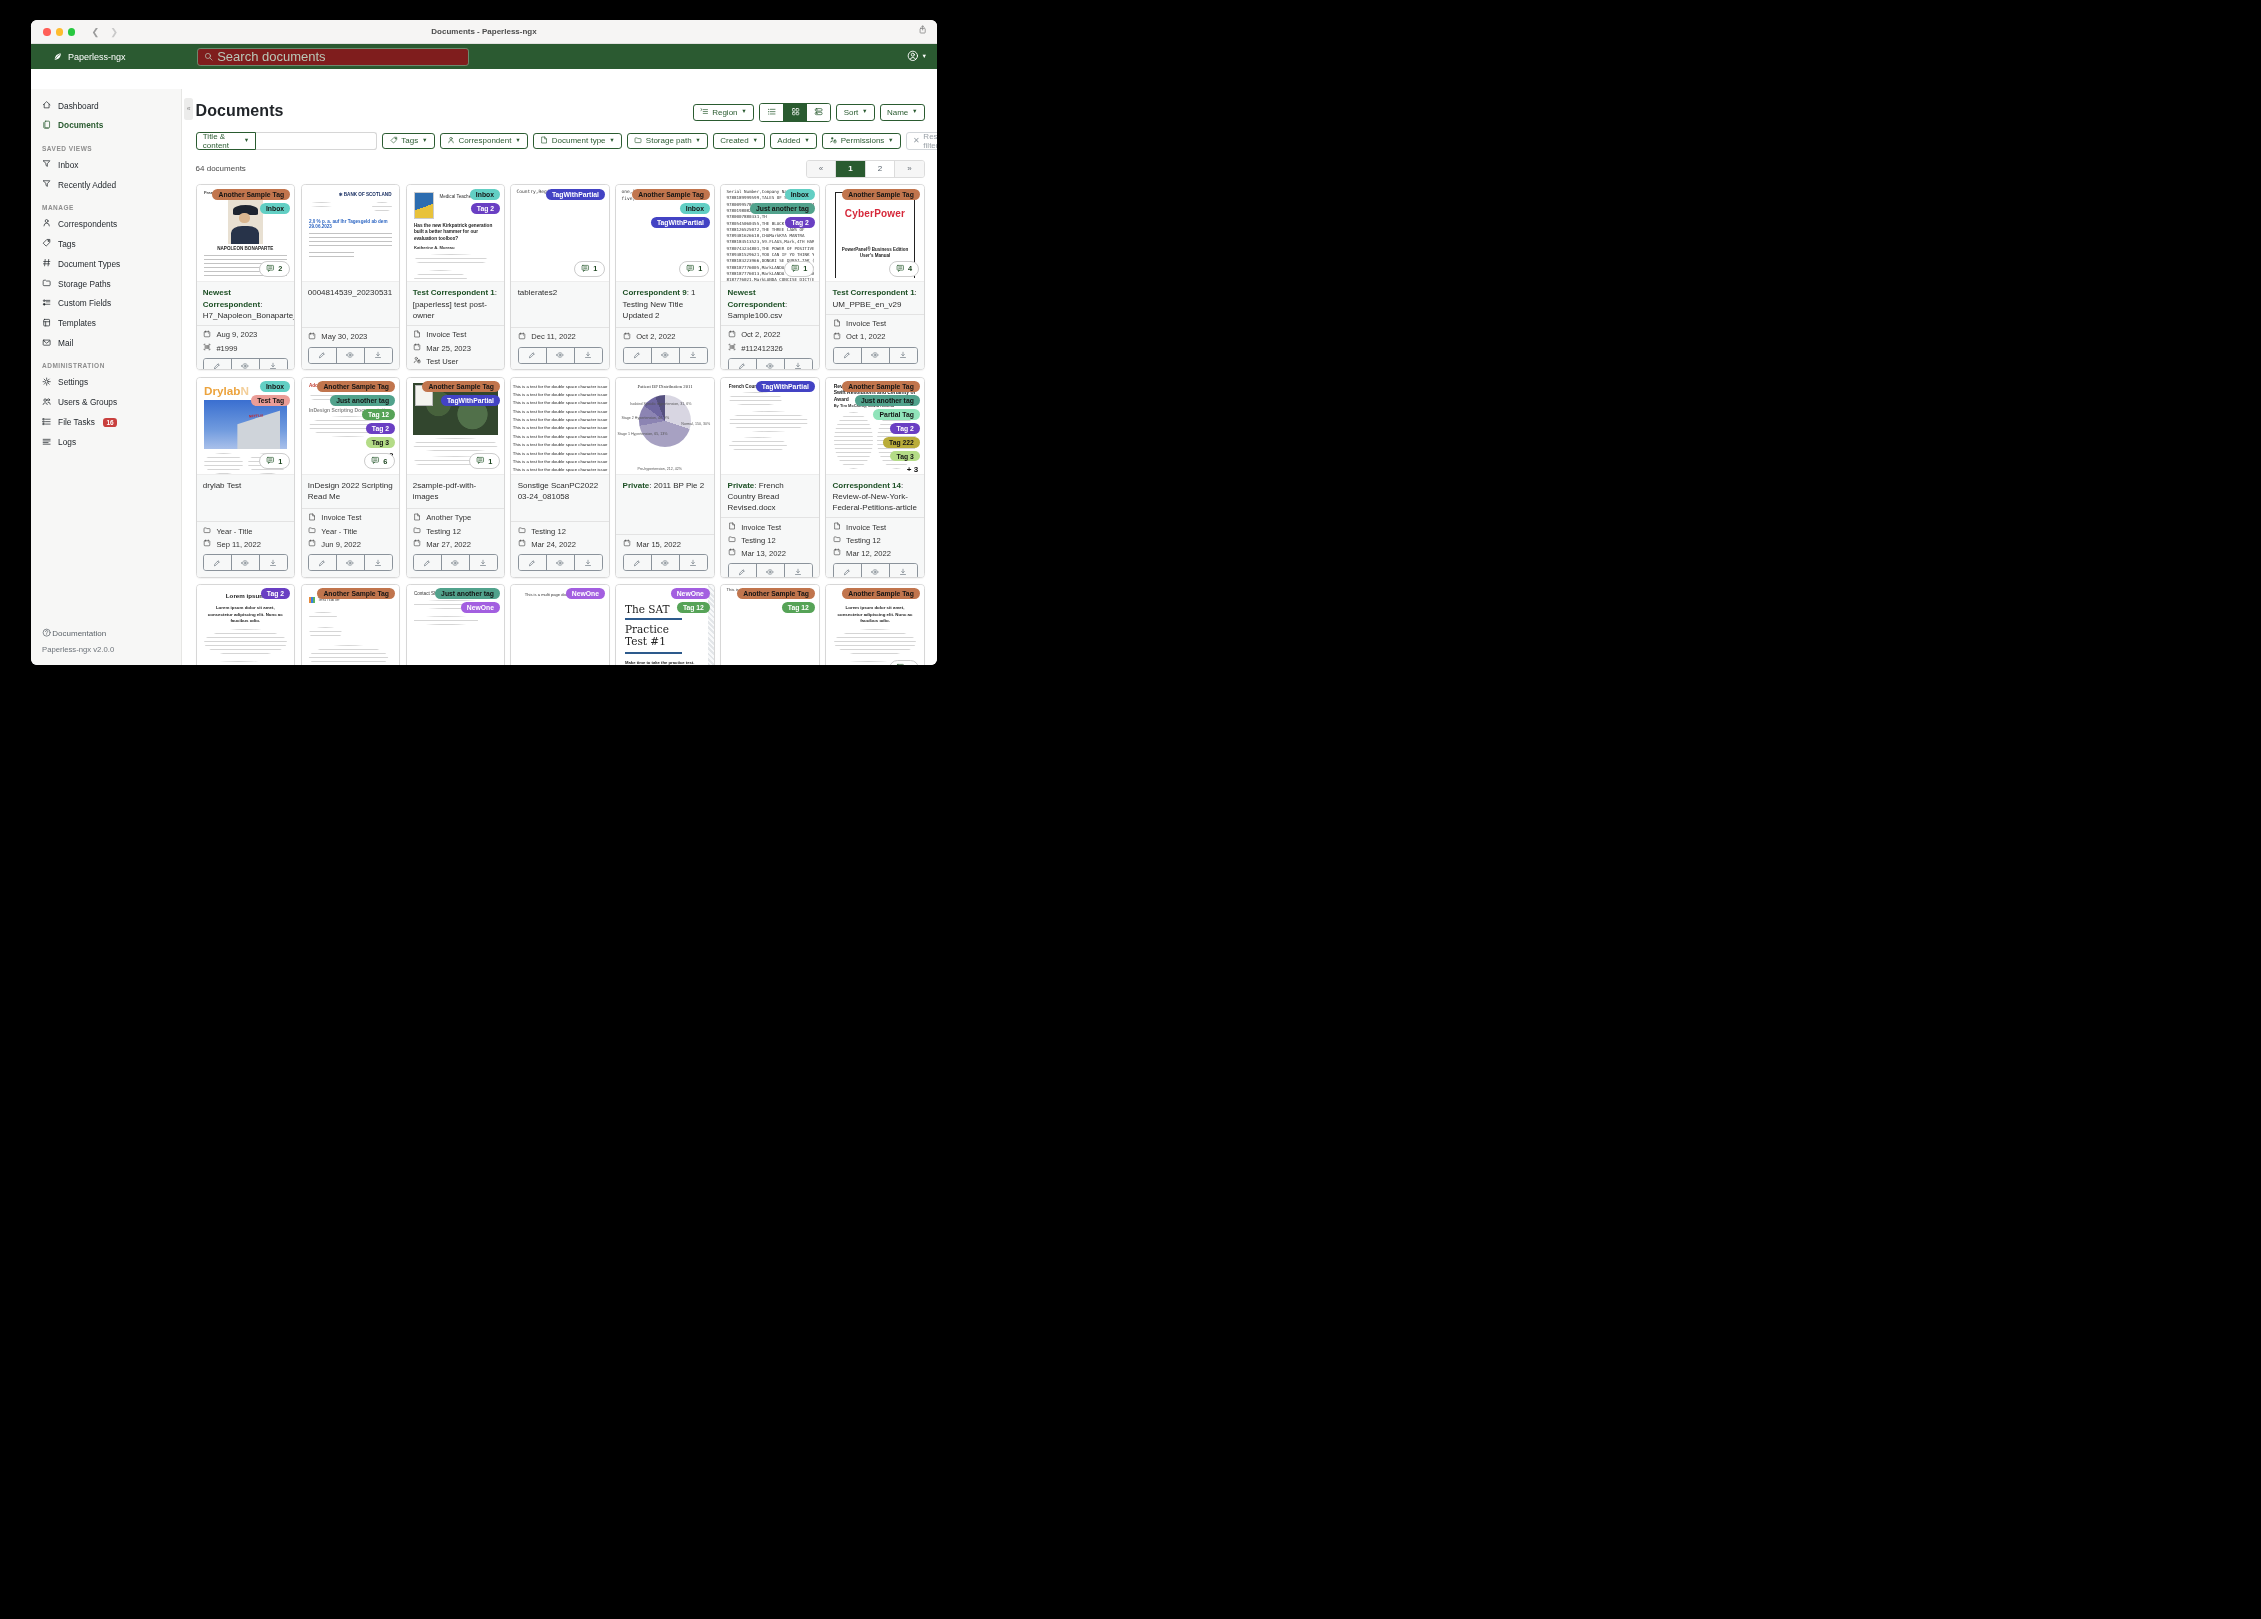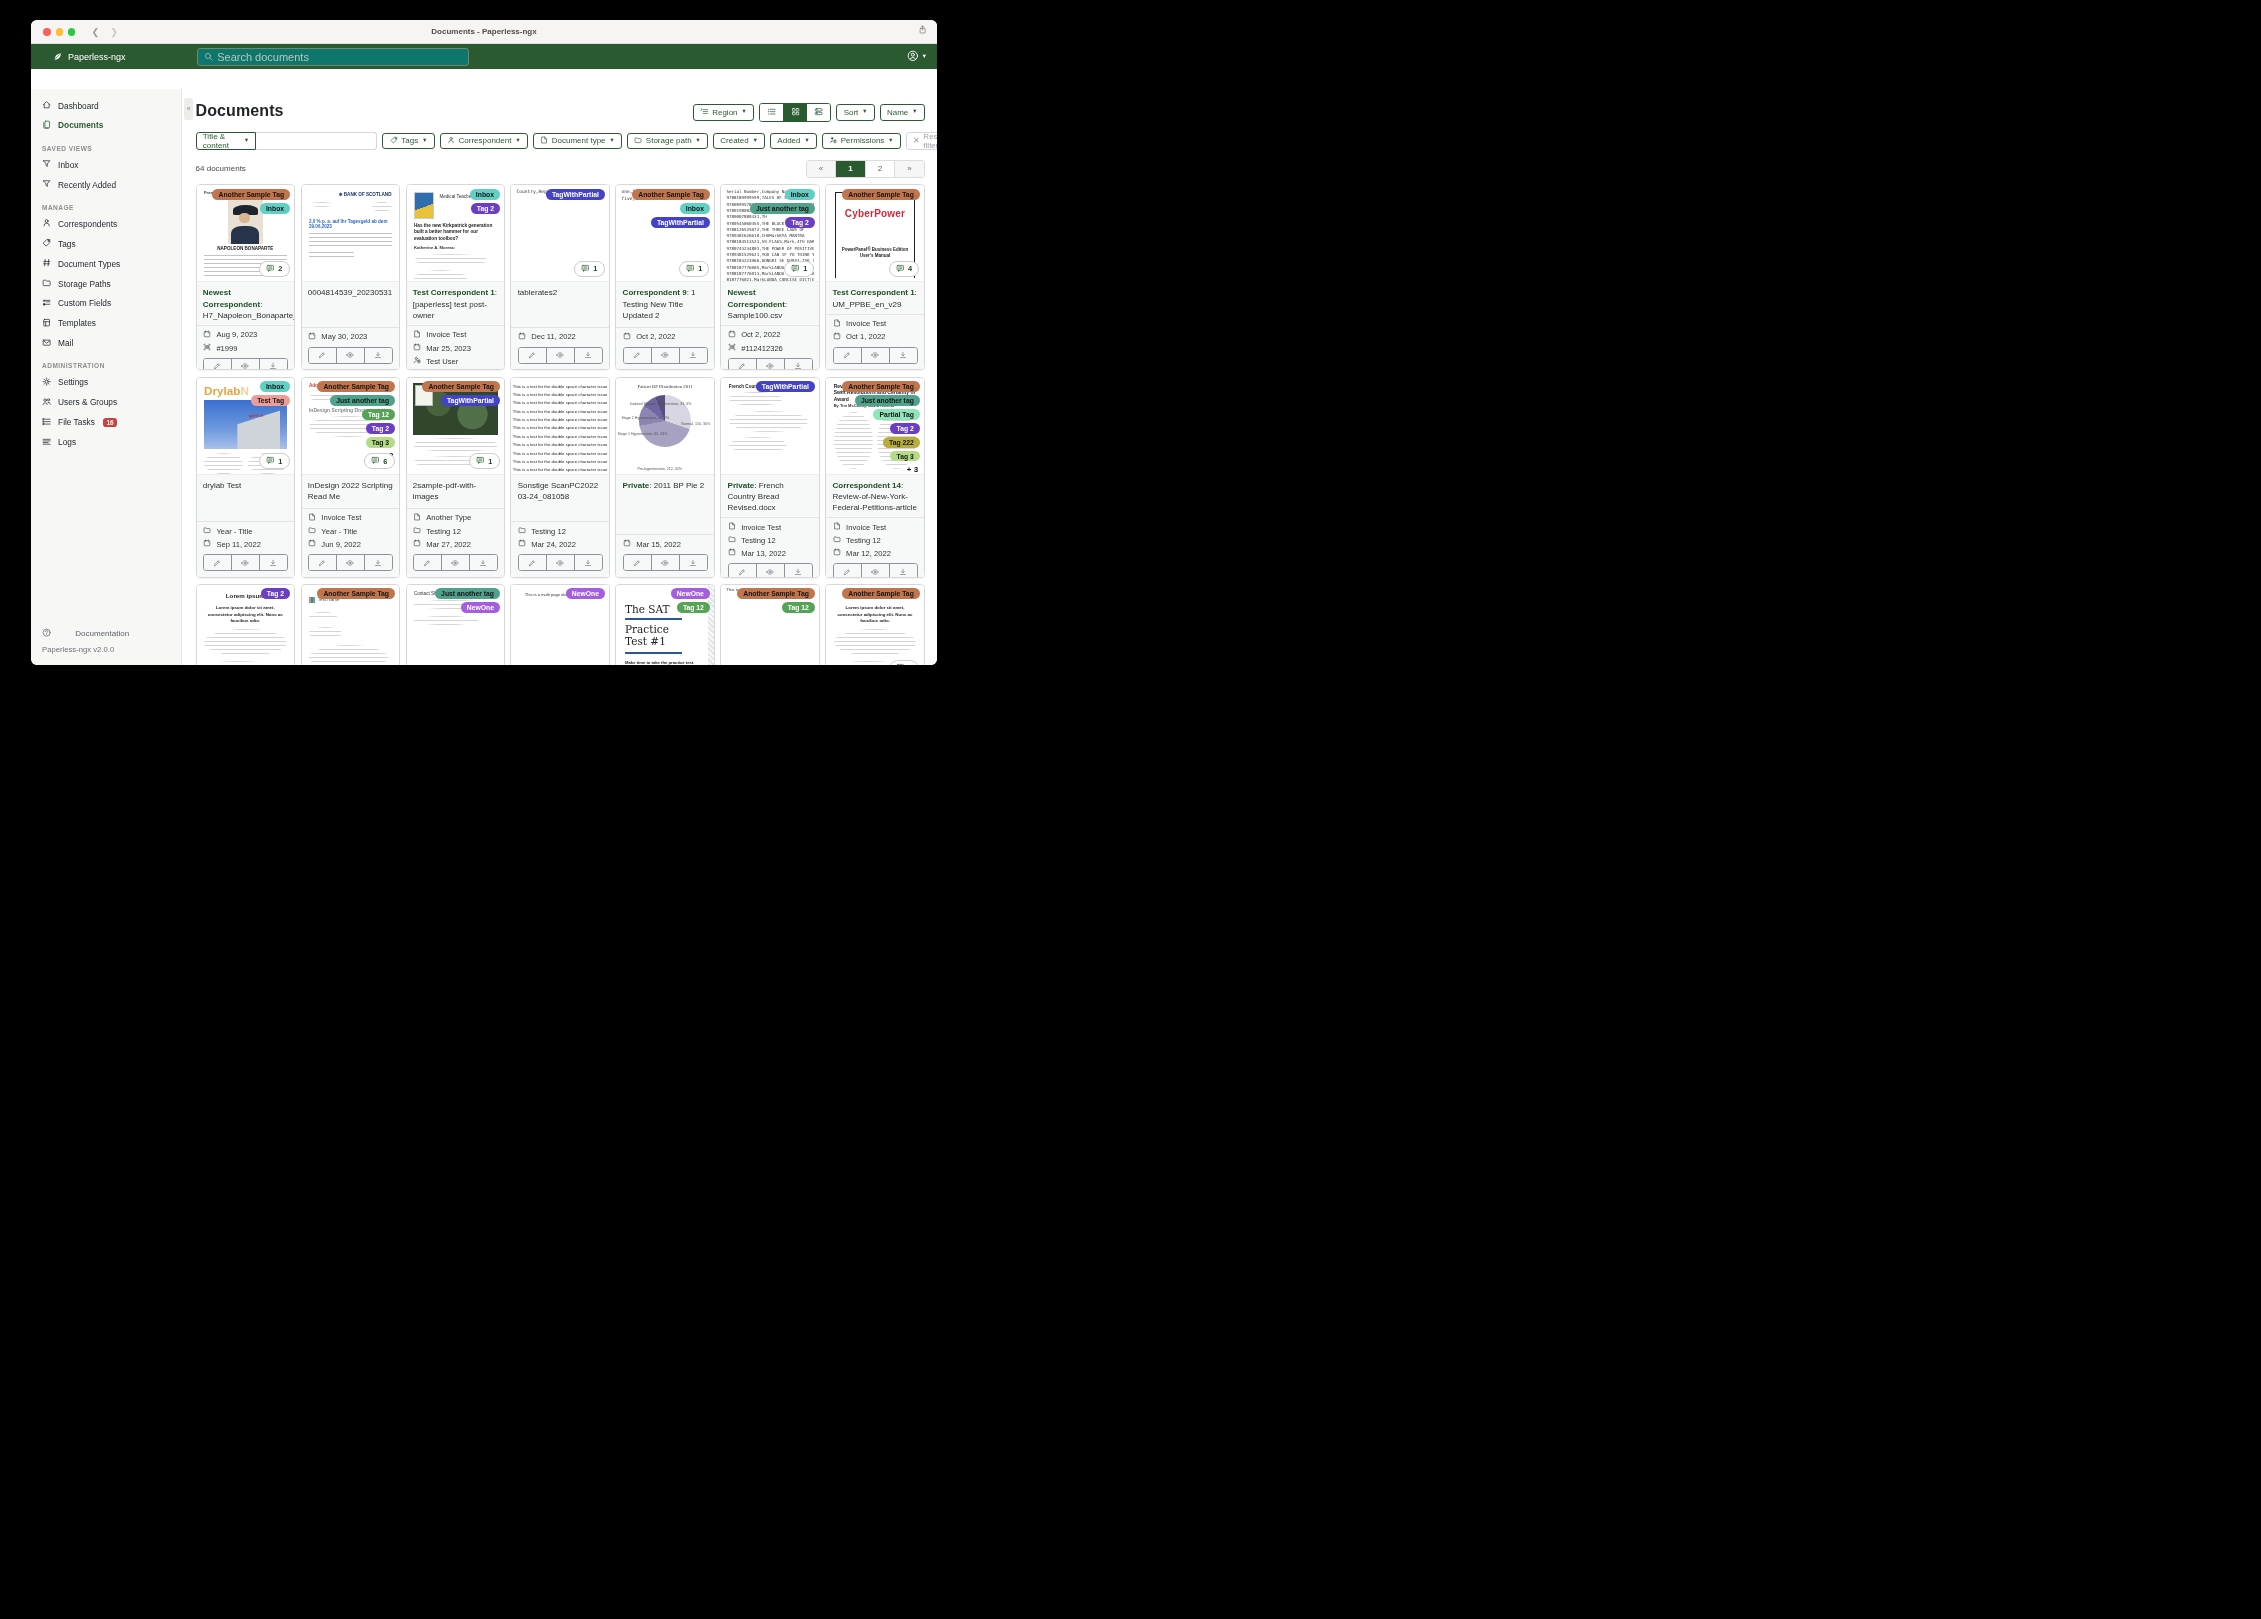--- a/index.html
+++ b/index.html
@@ -11,33 +11,33 @@
   .light{width:7.4px;height:7.4px;border-radius:50%;}
   .l-red{background:#ff5f57}.l-yellow{background:#febc2e}.l-green{background:#28c840}
   .navarrows{display:flex;gap:11px;margin-left:16px;color:#9b9b9b;font-size:9.3px;}
   .tb-title{position:absolute;left:0;right:0;text-align:center;font-size:8px;color:#4d4d4d;font-weight:600;}
   .tb-share{position:absolute;right:10px;top:5px;color:#7a7a7a;}
   
   .navbar{height:25px;background:#2b5a31;display:flex;align-items:center;flex:none;color:#fff;}
   .brand{width:151px;display:flex;align-items:center;gap:5.6px;padding-left:22px;box-sizing:border-box;text-align:right;}
   .brand .leaf{color:#fff;display:flex;}
   .brand-name{font-size:9px;font-weight:400;}
-  .searchbox{width:259px;height:15.4px;background:#0f766e;border:0.6px solid #6c8a6e;border-radius:3.1px;display:flex;align-items:center;gap:4.3px;padding:0 5.6px;color:#b9c7b8;font-size:11px;margin-left:15px;}
+  .searchbox{width:259px;height:15.4px;background:#7f1d1d;border:0.6px solid #6c8a6e;border-radius:3.1px;display:flex;align-items:center;gap:4.3px;padding:0 5.6px;color:#b9c7b8;font-size:13px;margin-left:15px;}
   .nav-right{margin-left:auto;margin-right:10px;display:flex;align-items:center;gap:3.1px;color:#fff;}
   .caret{font-size:5.6px;line-height:1;}
   
   .appbody{flex:1;display:flex;min-height:0;margin-top:20px;}
   .sidebar{width:151px;flex:none;background:#f7f7f6;border-right:0.6px solid #e6e6e4;display:flex;flex-direction:column;padding-top:6.2px;box-sizing:border-box;font-size:8.3px;color:#24292e;overflow:hidden;}
   .side-item{display:flex;align-items:center;gap:6.8px;padding:4.3px 11px;cursor:default;}
   .side-item svg{flex:none;}
   .side-item.active{color:#2a5b30;font-weight:700;}
   .side-heading{font-size:6.5px;font-weight:700;letter-spacing:0.5px;color:#8d8d8d;padding:9.3px 11px 3.1px;}
   .badge-red{background:#c9403e;color:#fff;font-size:6.5px;font-weight:700;border-radius:3.1px;padding:1.2px 3.7px;margin-left:1.2px;}
   .side-footer{margin-top:auto;padding:5px 0 8.6px;}
-  .side-doc{display:flex;align-items:center;gap:24px;padding:3.7px 11px;color:#5c6369;font-size:8px;}
+  .side-doc{display:flex;align-items:center;gap:1px;padding:3.7px 11px;color:#5c6369;font-size:8px;}
   .side-version{padding:2.5px 11px;color:#6d737a;font-size:7.7px;}
   
   .content{flex:1;position:relative;background:#fff;padding:0 12.3px 0 13.6px;overflow:hidden;box-sizing:border-box;}
   .collapse-btn{position:absolute;left:1.9px;top:8.6px;width:9.3px;height:22px;background:#ececeb;border-radius:2.5px;color:#8a8a8a;font-size:6.8px;display:flex;align-items:center;justify-content:center;}
   .content-header{display:flex;justify-content:space-between;align-items:flex-start;margin-top:12.3px;}
   h1.page-title{margin:0;font-size:16px;font-weight:700;color:#212529;letter-spacing:0.1px;}
   .hdr-actions{display:flex;gap:5px;align-items:center;margin-top:1.2px;}
   .btn{display:inline-flex;align-items:center;gap:3.7px;border:0.6px solid #2a5b30;color:#2a5b30;background:#fff;border-radius:3.1px;height:16.7px;padding:0 6.2px;font-size:8px;font-weight:500;box-sizing:border-box;white-space:nowrap;}
   .toggle-group{display:flex;border:0.6px solid #2a5b30;border-radius:3.1px;overflow:hidden;height:16.7px;}
   .toggle{width:23.5px;display:flex;align-items:center;justify-content:center;color:#2a5b30;background:#fff;}

